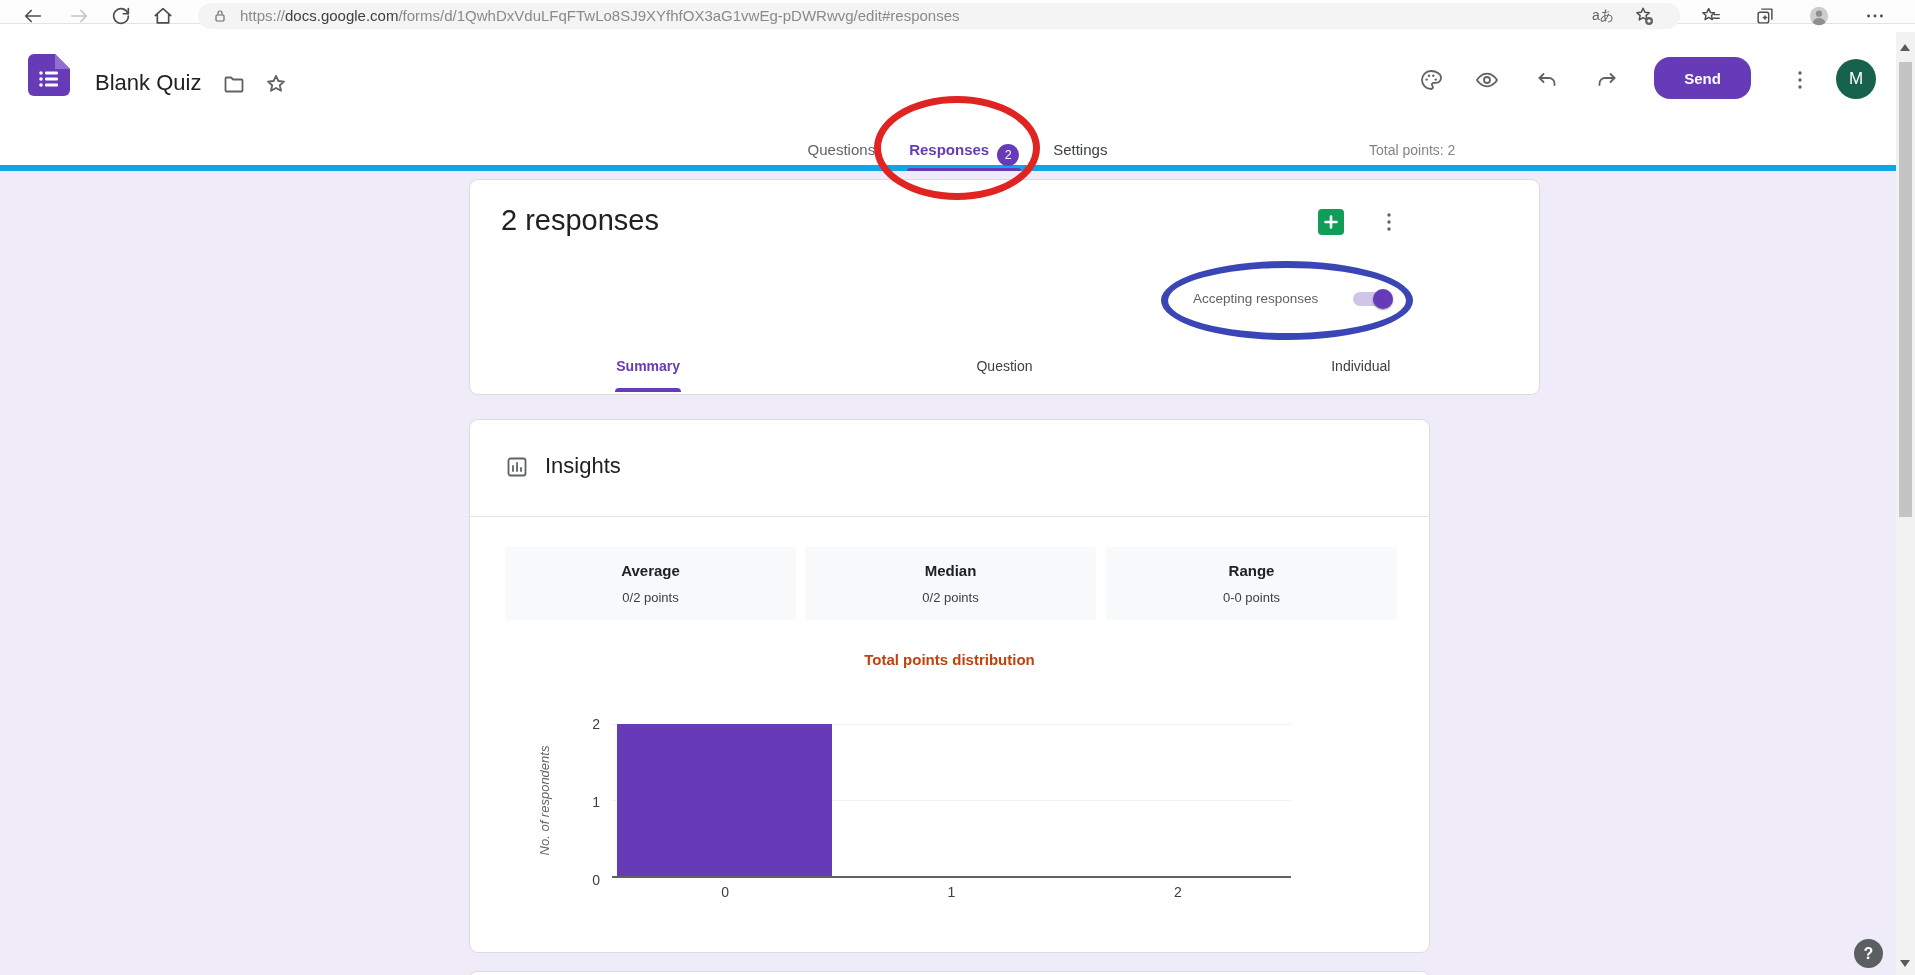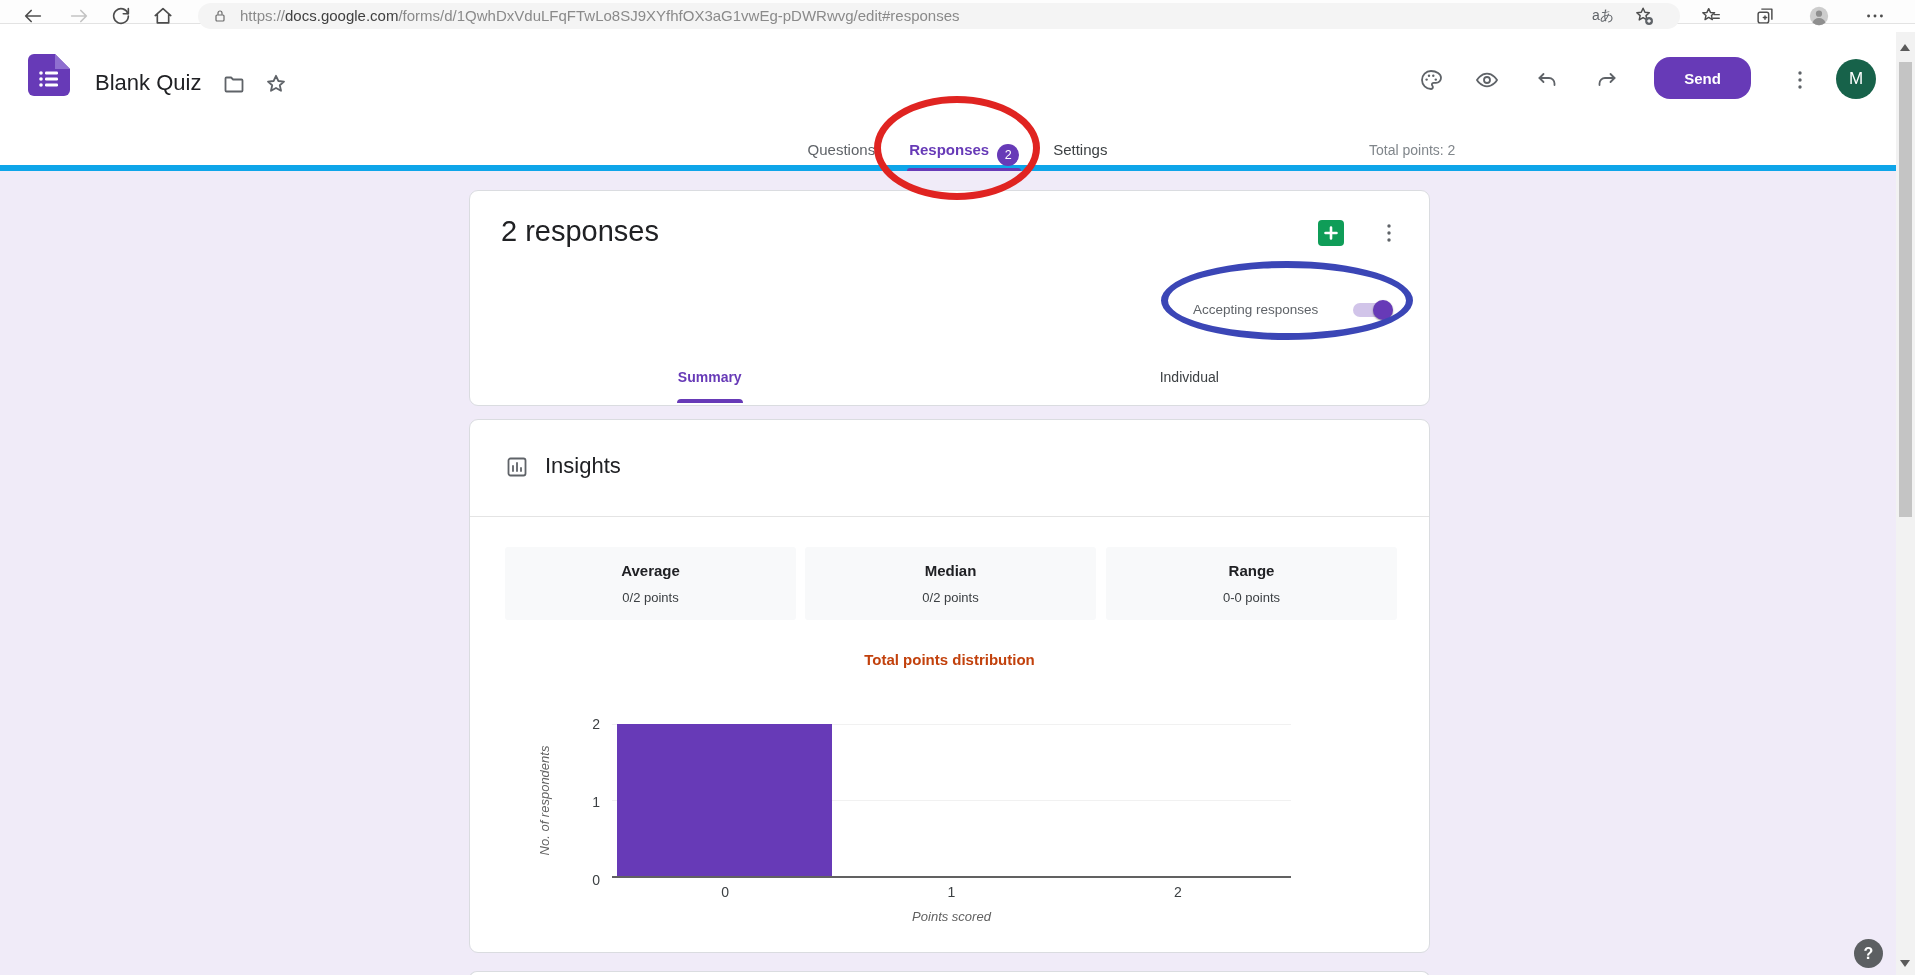--- a/index.html
+++ b/index.html
@@ -41,21 +41,21 @@
   .tab { position:relative; font-size:15px; line-height:20px; padding:2px 2px 11px 2px; color:#5f6368; cursor:pointer; }
   .tab.settings { color:#3c4043; }
   .tab.active { color:#673ab7; font-weight:bold; }
   .tab.active::after { content:""; position:absolute; left:0; right:0; bottom:0; height:3px; background:#673ab7; border-radius:3px 3px 0 0; }
   .tab-badge { display:inline-block; width:22px; height:22px; margin-left:8px; border-radius:50%; background:#673ab7; color:#fff; font-size:12.5px; font-weight:normal; line-height:22px; text-align:center; vertical-align:-4px; }
   .total-points { position:absolute; left:1331px; top:110px; font-size:14px; color:#80868b;margin-left:38px; }
 
   
   .content-bg { position:absolute; left:0; top:171px; width:100%; height:804px; background:#f0ebf8; }
   .card { position:absolute; background:#fff; border:1px solid #dadce0; border-radius:9px; }
-  .card.responses { left:469px; top:190px; width:961px; height:216px; }
+  .card.responses { left:469px; top:179px; width:1071px; height:216px; }
   .card.insights { left:469px; top:419px; width:961px; height:534px; }
   .card.next-sliver { left:469px; top:971px; width:961px; height:10px; border-radius:8px 8px 0 0; border-bottom:none; }
 
   .resp-title { position:absolute; left:31px; top:24px; font-size:29px; color:#202124; }
   .sheets-btn { position:absolute; left:847px; top:28px; width:28px; height:28px; cursor:pointer; }
   .card-kebab { position:absolute; left:907px; top:30px; width:24px; height:24px; color:#5f6368; cursor:pointer; }
   .card-kebab svg { width:100%; height:100%; }
   .accepting-label { position:absolute; left:723px; top:111px; font-size:13.5px; color:#5f6368; }
   .toggle { position:absolute; left:883px; top:112px; width:37px; height:14px; background:#d1c4e9; border-radius:7px; cursor:pointer; }
   .toggle .knob { position:absolute; right:-3px; top:-3px; width:20px; height:20px; border-radius:50%; background:#673ab7; box-shadow:0 1px 2px rgba(0,0,0,.4); }
@@ -261,20 +261,21 @@
           <circle cx="12" cy="12" r="1.7"></circle>
           <circle cx="12" cy="19" r="1.7"></circle>
         </svg>
     </div>
     <div class="accepting-label">Accepting responses</div>
     <div class="toggle">
         <div class="knob"></div>
       </div>
     <div class="subtabs">
       <div class="subtab active">Summary</div>
+      <div class="subtab">Question</div>
       <div class="subtab">Individual</div>
     </div>
   </div>
 
   <div class="card insights">
     <div class="insights-ic">
       <svg viewBox="0 0 24 24" fill="none" stroke="currentColor" stroke-width="1.8" stroke-linecap="round">
           <rect x="3.5" y="3.5" width="17" height="17" rx="2"></rect>
           <path d="M8 16v-5M12 16V8M16 16v-3"></path>
         </svg>
@@ -305,21 +306,20 @@
     <div class="chart-plot" id="chart-plot">
         <div class="gridline" style="top: 50%;"></div>
         <div class="gridline" style="top: 0%;"></div>
         <div class="bar" style="left: 0.8%; width: 31.6333%; height: 100%; background: rgb(103, 58, 183);"></div>
       </div>
     <div class="chart-xticks" id="chart-xticks">
         <div class="xtick">0</div>
         <div class="xtick">1</div>
         <div class="xtick">2</div>
       </div>
-    <div class="chart-xlabel">Points scored</div>
   </div>
 
   <div class="card next-sliver"></div>
 
   <div class="annot red"></div>
   <div class="annot blue"></div>
 
   <div class="help-btn">?</div>
   <div class="scrollbar">
     <div class="scroll-arrow up"></div>

